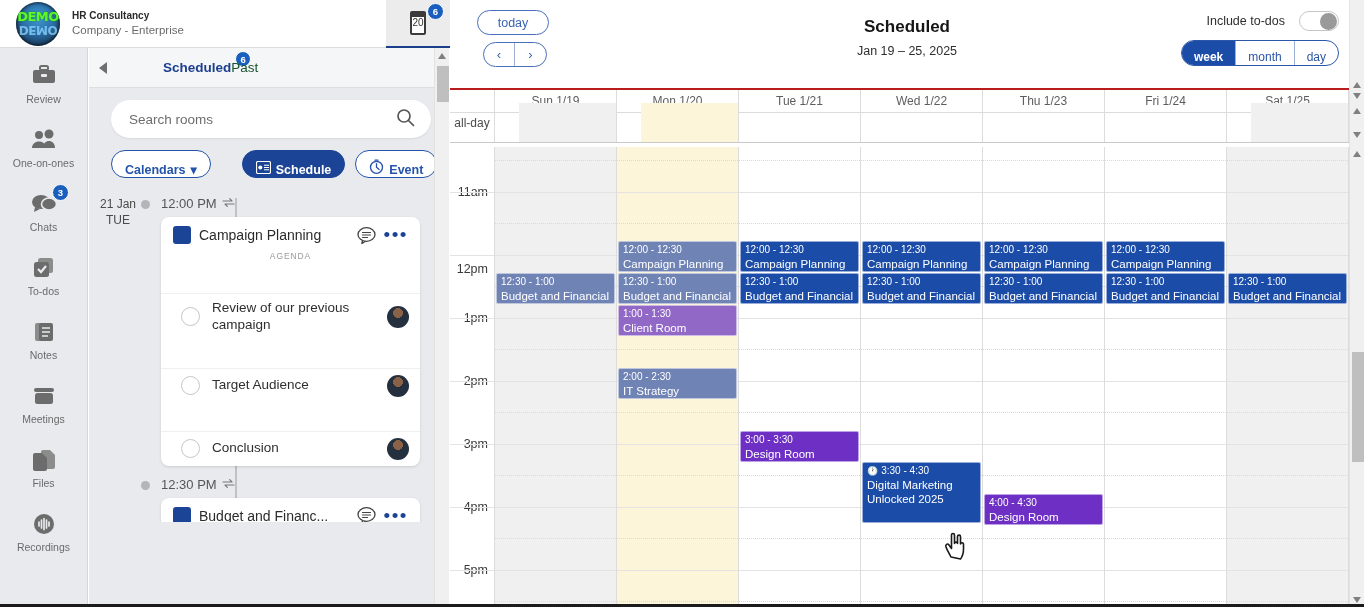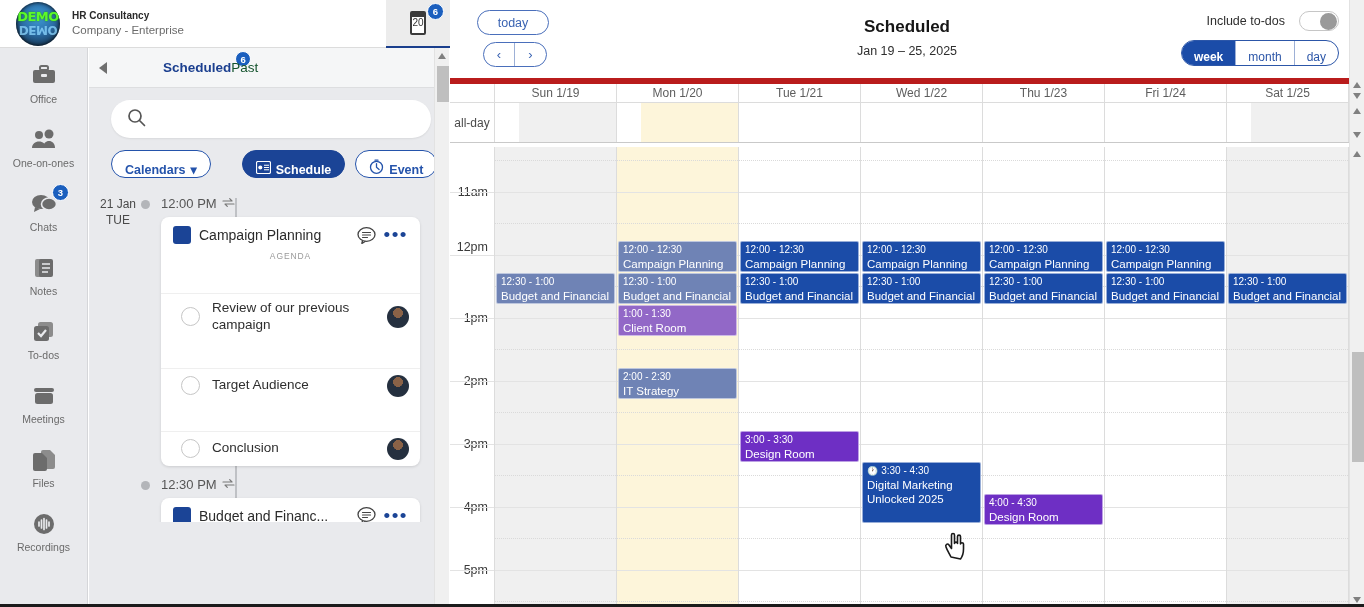--- a/index.html
+++ b/index.html
@@ -198,22 +198,22 @@
     border: 1px solid #2c56a8; border-radius: 13px; display: flex; overflow: hidden; background: #fff;
   }
   .viewsw div {
     display: flex; align-items: center; justify-content: center; font-size: 12px;
     color: #2c56a8; padding: 16px 12px; border-right: 1px solid #9db0d6;
   }
   .viewsw div:last-child { border-right: 0; }
   .viewsw div.on { background: #1b4ca8; color: #fff; font-weight: 600; }
 
   .daybar {
-    position: absolute; left: 0; top: 78px; width: 899px; height: 25px;
-    display: flex; border-top: 6px solid #b91c1c; border-bottom: 1px solid #dcdcdc;
+    position: absolute; left: 0; top: 88px; width: 899px; height: 25px;
+    display: flex; border-top: 2px solid #b91c1c; border-bottom: 1px solid #dcdcdc;
   }
   .gutter { width: 45px; flex: 0 0 45px; border-right: 1px solid #dcdcdc; }
   .daycell {
     flex: 1; display: flex; align-items: center; justify-content: center;
     font-size: 12px; color: #5d5d5d; border-right: 1px solid #dcdcdc;
   }
 
   .allday {
     position: absolute; left: 0; top: 103px; width: 899px; height: 40px; display: flex;
     border-bottom: 1px solid #c9c9c9;
@@ -288,21 +288,21 @@
 
   <div class="rail">
     <div class="rail-item">
       <div class="rail-ico">
         <svg width="26" height="24" viewBox="0 0 26 24">
             <rect x="9" y="2" width="8" height="4" rx="1.5" fill="none" stroke="#6c6c6c" stroke-width="2"></rect>
             <rect x="2" y="6" width="22" height="13" rx="2" fill="#6c6c6c"></rect>
             <rect x="10" y="10" width="6" height="3" rx="1" fill="#e9eaed"></rect>
           </svg>
       </div>
-      <div class="rail-lbl">Office</div>
+      <div class="rail-lbl">Review</div>
     </div>
     <div class="rail-item">
       <div class="rail-ico">
         <svg width="28" height="22" viewBox="0 0 28 22">
             <circle cx="9" cy="6" r="4" fill="#6c6c6c"></circle>
             <circle cx="19" cy="5" r="4.5" fill="#6c6c6c"></circle>
             <path d="M2 19c0-4 3.2-6.5 7-6.5s7 2.5 7 6.5z" fill="#6c6c6c"></path>
             <path d="M13 19c0-4.5 3-7 6-7s6 2.5 6 7z" fill="#6c6c6c"></path>
           </svg>
       </div>
@@ -311,46 +311,46 @@
     <div class="rail-item">
       <div class="rail-ico">
         <svg width="28" height="22" viewBox="0 0 28 22">
             <ellipse cx="11" cy="9" rx="9" ry="7" fill="#6c6c6c"></ellipse>
             <path d="M5 14l-1 5 6-3z" fill="#6c6c6c"></path>
             <ellipse cx="19" cy="11" rx="7.5" ry="6" fill="#6c6c6c" stroke="#e9eaed" stroke-width="1.6"></ellipse>
           </svg>
       </div>
       <div class="badge-sm">3</div>
       <div class="rail-lbl">Chats</div>
+    </div>
+    <div class="rail-item">
+      <div class="rail-ico">
+        <svg width="26" height="24" viewBox="0 0 26 24">
+            <rect x="7" y="2" width="15" height="15" rx="2.5" fill="#8c8c8c"></rect>
+            <rect x="3" y="6" width="15" height="15" rx="2.5" fill="#6c6c6c"></rect>
+            <path d="M7 13l3 3 5-6" stroke="#e9eaed" stroke-width="2.2" fill="none"></path>
+          </svg>
+      </div>
+      <div class="rail-lbl">To-dos</div>
     </div>
     <div class="rail-item">
       <div class="rail-ico">
         <svg width="26" height="24" viewBox="0 0 26 24">
             <rect x="4" y="3" width="15" height="18" rx="2" fill="#8c8c8c"></rect>
             <rect x="8" y="3" width="14" height="18" rx="2" fill="#6c6c6c"></rect>
             <g stroke="#e9eaed" stroke-width="1.6">
               <path d="M11 8h8M11 12h8M11 16h6"></path>
             </g>
           </svg>
       </div>
       <div class="rail-lbl">Notes</div>
     </div>
     <div class="rail-item">
       <div class="rail-ico">
         <svg width="26" height="24" viewBox="0 0 26 24">
-            <rect x="7" y="2" width="15" height="15" rx="2.5" fill="#8c8c8c"></rect>
-            <rect x="3" y="6" width="15" height="15" rx="2.5" fill="#6c6c6c"></rect>
-            <path d="M7 13l3 3 5-6" stroke="#e9eaed" stroke-width="2.2" fill="none"></path>
-          </svg>
-      </div>
-      <div class="rail-lbl">To-dos</div>
-    </div>
-    <div class="rail-item">
-      <div class="rail-ico">
-        <svg width="26" height="24" viewBox="0 0 26 24">
             <rect x="3" y="4" width="20" height="4" rx="2" fill="#6c6c6c"></rect>
             <rect x="4" y="9" width="18" height="11" rx="2.5" fill="#6c6c6c"></rect>
           </svg>
       </div>
       <div class="rail-lbl">Meetings</div>
     </div>
     <div class="rail-item">
       <div class="rail-ico">
         <svg width="26" height="24" viewBox="0 0 26 24">
             <path d="M12 2h7l5 5v12a2 2 0 0 1-2 2h-10a2 2 0 0 1-2-2V4a2 2 0 0 1 2-2z" fill="#8c8c8c"></path>
@@ -377,20 +377,21 @@
       <div class="collapse-arrow"></div>
       <div class="ltab sel">
         <span>Scheduled</span>
         <span class="badge-sm">6</span>
       </div>
       <div class="ltab un">Past</div>
     </div>
 
     <div class="search-wrap">
       <div class="search-box">
+        <input type="text" placeholder="Search rooms" style="">
         <span>
           <svg width="19" height="19" viewBox="0 0 19 19">
               <circle cx="8" cy="8" r="6" fill="none" stroke="#555" stroke-width="1.7"></circle>
               <path d="M12.5 12.5L17.5 17.5" stroke="#555" stroke-width="1.7" stroke-linecap="round"></path>
             </svg>
         </span>
       </div>
     </div>
 
     <div class="act-row">
@@ -553,21 +554,21 @@
       <div class="ad-cell"></div>
       <div class="ad-cell"></div>
       <div class="ad-cell"></div>
       <div class="ad-cell wknd"></div>
     </div>
 
     <div class="gridwrap">
       <div class="grid">
         <div class="gutter">
           <div class="hourlbl" style="top:38px">11am</div>
-          <div class="hourlbl" style="top:93px">12pm</div>
+          <div class="hourlbl" style="top:115px">12pm</div>
           <div class="hourlbl" style="top:164px">1pm</div>
           <div class="hourlbl" style="top:227px">2pm</div>
           <div class="hourlbl" style="top:290px">3pm</div>
           <div class="hourlbl" style="top:353px">4pm</div>
           <div class="hourlbl" style="top:416px">5pm</div>
         <div class="hr-line" style="top: 45px;"></div>
             <div class="hr-line" style="top: 108px;"></div>
             <div class="hr-line" style="top: 171px;"></div>
             <div class="hr-line" style="top: 234px;"></div>
             <div class="hr-line" style="top: 297px;"></div>

